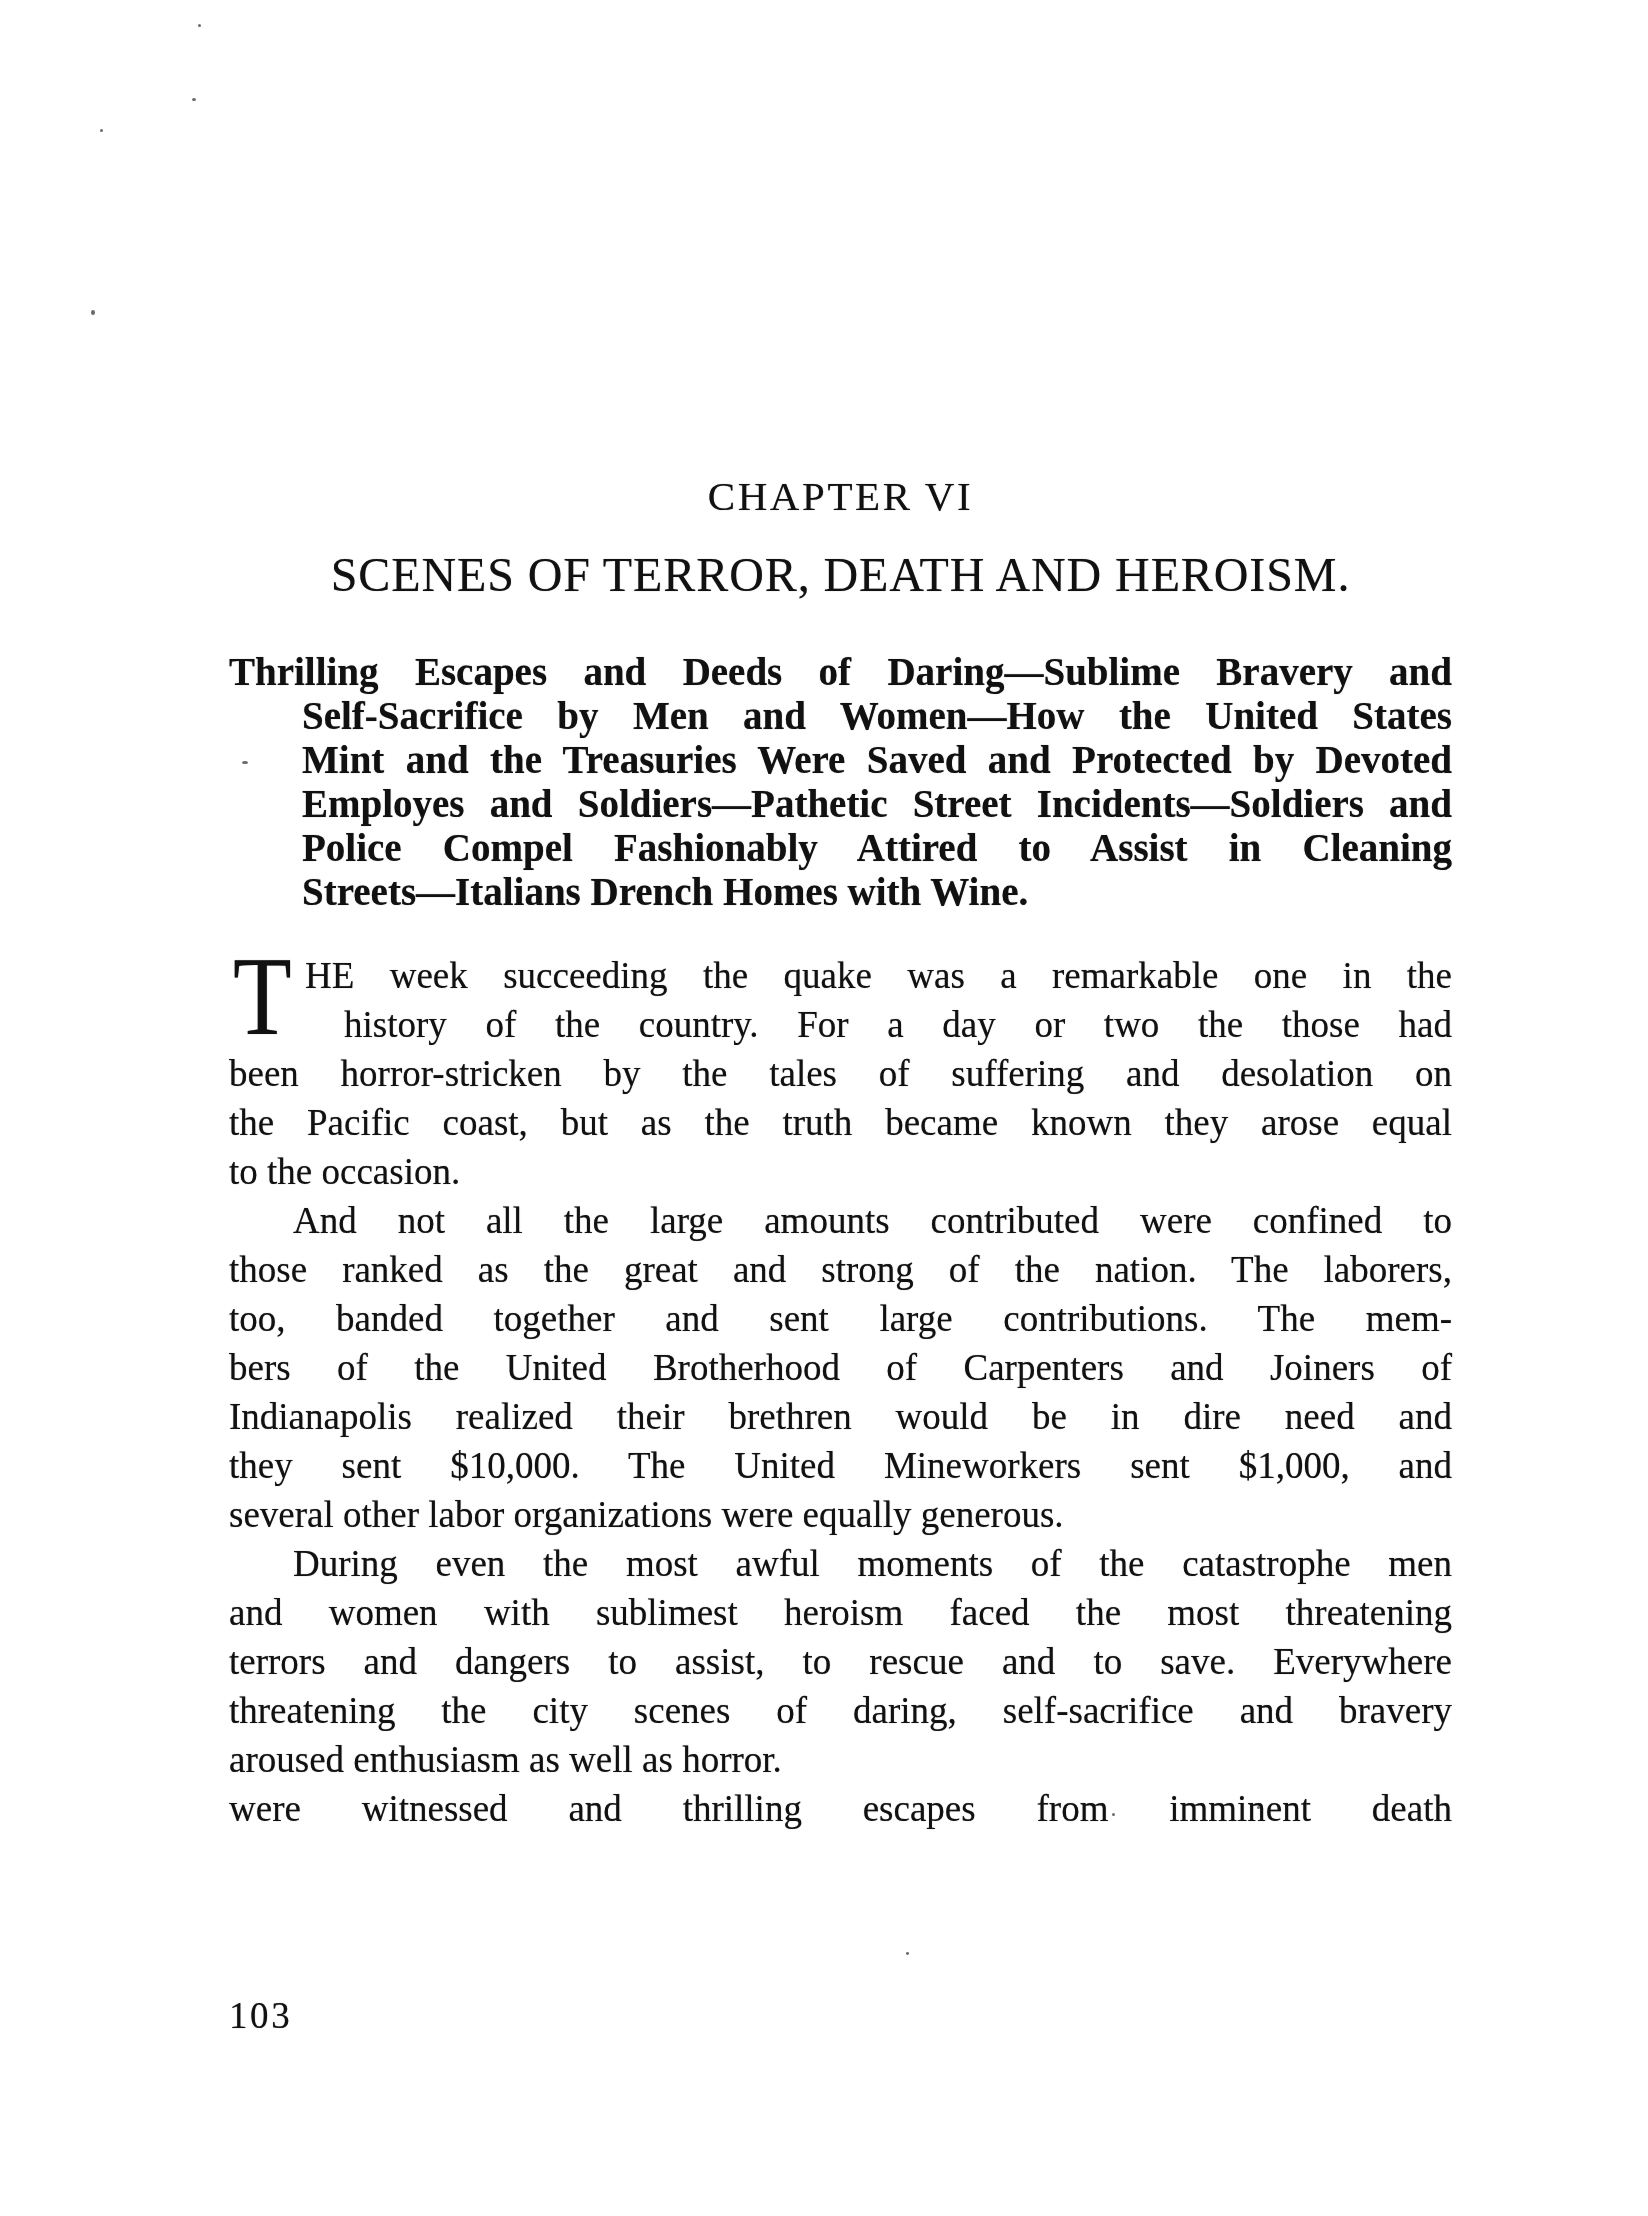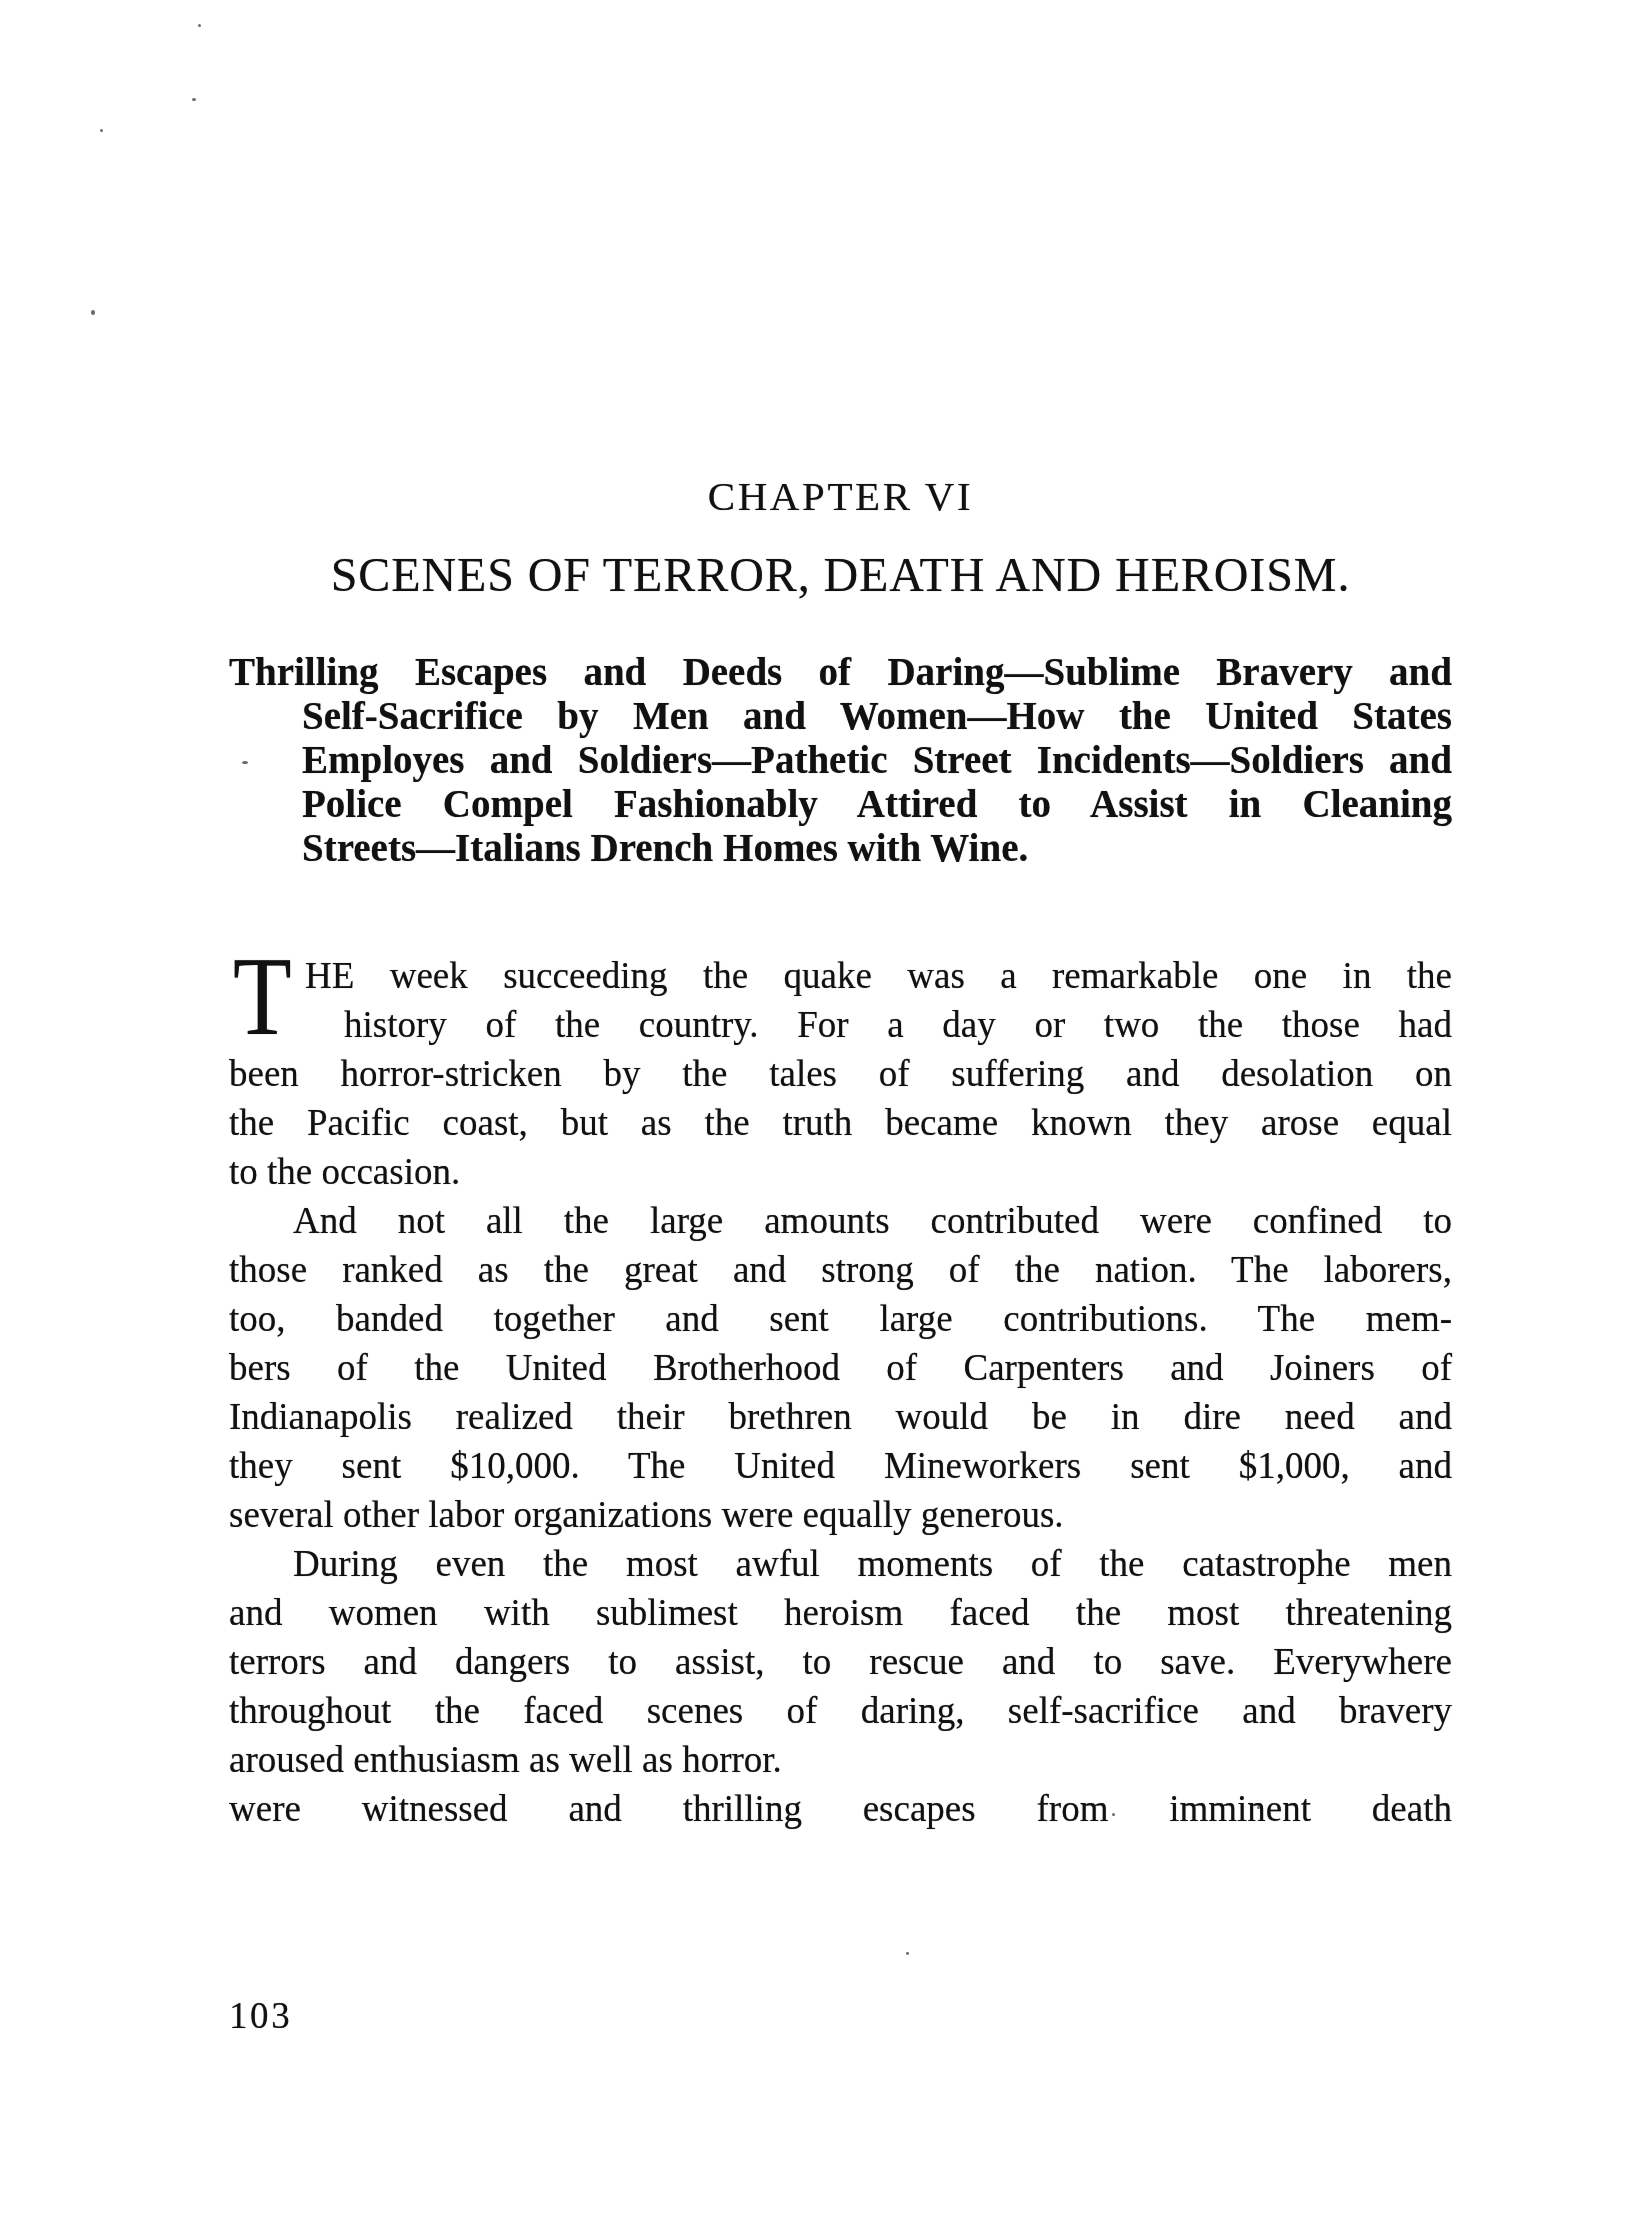--- a/index.html
+++ b/index.html
@@ -105,20 +105,21 @@
 
 <div class="page">
 
   <div class="headline chapter">CHAPTER VI</div>
 
   <div class="headline subtitle">SCENES OF TERROR, DEATH AND HEROISM.</div>
 
   <div class="summary">
     <div class="line j">Thrilling Escapes and Deeds of Daring—Sublime Bravery and</div>
     <div class="line j hang">Self-Sacrifice by Men and Women—How the United States</div>
+    <div class="line j hang">Mint and the Treasuries Were Saved and Protected by Devoted</div>
     <div class="line j hang">Employes and Soldiers—Pathetic Street Incidents—Soldiers and</div>
     <div class="line j hang">Police Compel Fashionably Attired to Assist in Cleaning</div>
     <div class="line l hang">Streets—Italians Drench Homes with Wine.</div>
   </div>
 
   <div class="bodytext">
 
     <div class="para">
       <span class="dropcap">T</span>
       <div class="line j pad-dc1">HE week succeeding the quake was a remarkable one in the</div>
@@ -135,21 +136,21 @@
       <div class="line j">bers of the United Brotherhood of Carpenters and Joiners of</div>
       <div class="line j">Indianapolis realized their brethren would be in dire need and</div>
       <div class="line j">they sent $10,000.  The United Mineworkers sent $1,000, and</div>
       <div class="line l">several other labor organizations were equally generous.</div>
     </div>
 
     <div class="para">
       <div class="line j indent">During even the most awful moments of the catastrophe men</div>
       <div class="line j">and women with sublimest heroism faced the most threatening</div>
       <div class="line j">terrors and dangers to assist, to rescue and to save.  Everywhere</div>
-      <div class="line j">throughout the faced scenes of daring, self-sacrifice and bravery</div>
+      <div class="line j">threatening the city scenes of daring, self-sacrifice and bravery</div>
       <div class="line l">aroused enthusiasm as well as horror.</div>
       <div class="line j">were witnessed and thrilling escapes from imminent death</div>
     </div>
 
 
   </div>
 
   <div class="pagenum">103</div>
 
   <div class="speck" style="left:198px; top:24px;  width:3.4px; height:3.4px;"></div>

